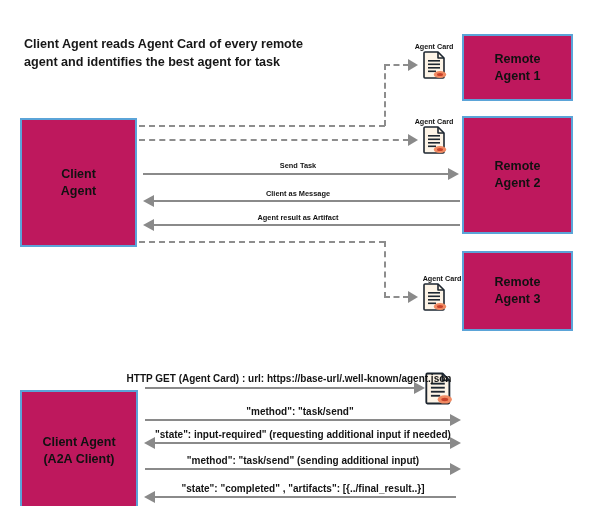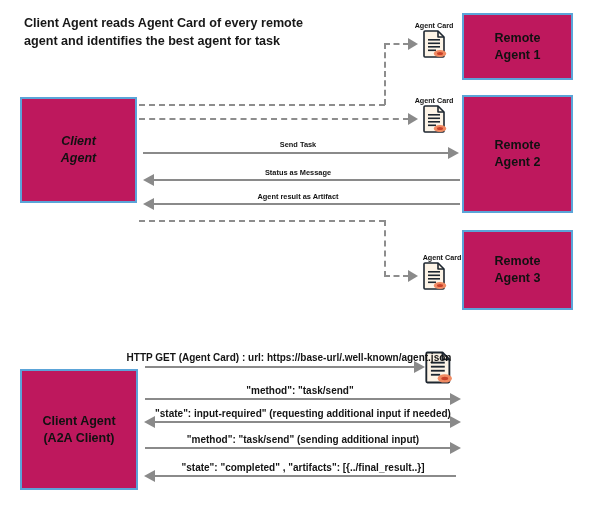--- a/index.html
+++ b/index.html
@@ -1,21 +1,21 @@
 <!DOCTYPE html>
 <html><head>
 <meta charset="utf-8">
 <style>
   html,body{margin:0;padding:0;background:#ffffff;}
   body{
     width:600px;height:506px;position:relative;overflow:hidden;
     font-family:"Liberation Sans","DejaVu Sans",sans-serif;
     color:#1a1a1a;
   }
-  .stage{position:absolute;inset:0;}
+  .stage{position:absolute;inset:0;margin-top:21px;}
 
   
   .agent-box{
     position:absolute;
     border:2px solid #5ba4d8;
     background:#be185d;
     display:flex;align-items:center;justify-content:center;
     text-align:center;
     font-weight:bold;
     font-size:12.5px;
@@ -82,21 +82,21 @@
   .doc svg{display:block;}
 </style>
 </head>
 <body>
 
 <div class="stage">
 
   <div class="title">Client Agent reads Agent Card of every remote
 agent and identifies the best agent for task</div>
 
-  <div class="agent-box" style="left:20px;top:97px;width:117px;height:106px;font-style:italic;">
+  <div class="agent-box" style="left:20px;top:97px;width:117px;height:129px;">
     <span class="bl">Client
 Agent</span>
   </div>
 
   <div class="agent-box" style="left:462px;top:13px;width:111px;height:67px;">
     <span class="bl">Remote
 Agent 1</span>
   </div>
   <div class="agent-box" style="left:462px;top:95px;width:111px;height:118px;">
     <span class="bl">Remote
@@ -167,21 +167,21 @@
         <ellipse cx="18" cy="24.5" rx="6.2" ry="3.6" fill="#f08a62"></ellipse>
         <ellipse cx="18" cy="24.5" rx="3" ry="1.5" fill="#c8412a"></ellipse>
       </svg>
     </div>
   </div>
 
   <div class="alabel" style="left:298px;top:140px;">Send Task</div>
   <div class="sline" style="left:143px;top:152px;width:306px;"></div>
   <div class="shead right" style="left:448px;top:147px;"></div>
 
-  <div class="alabel" style="left:298px;top:168px;">Status as Message</div>
+  <div class="alabel" style="left:298px;top:168px;">Client as Message</div>
   <div class="sline" style="left:154px;top:179px;width:306px;"></div>
   <div class="shead left" style="left:143px;top:174px;"></div>
 
   <div class="alabel" style="left:298px;top:192px;">Agent result as Artifact</div>
   <div class="sline" style="left:154px;top:203px;width:306px;"></div>
   <div class="shead left" style="left:143px;top:198px;"></div>
 
   <div class="agent-box" style="left:20px;top:369px;width:118px;height:121px;">
     <span class="bl">Client Agent
 (A2A Client)</span>

